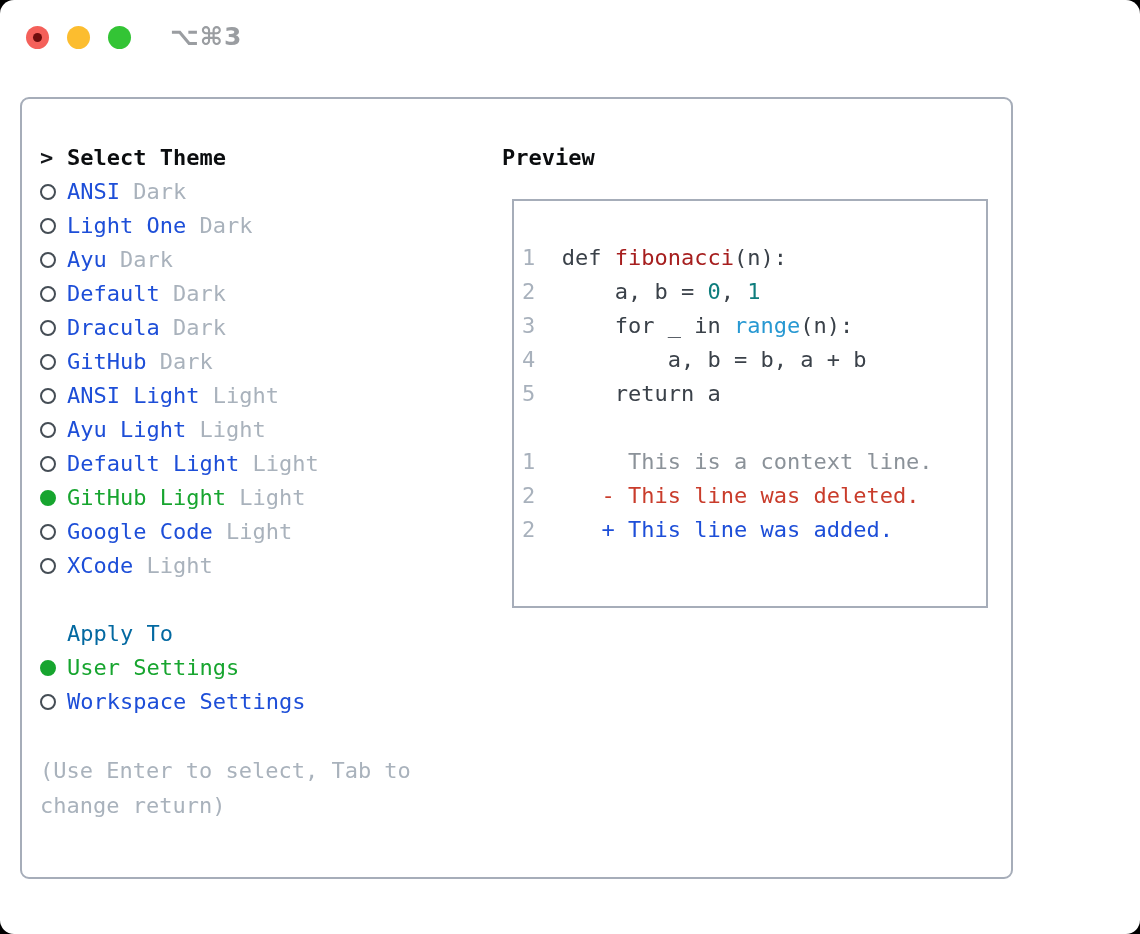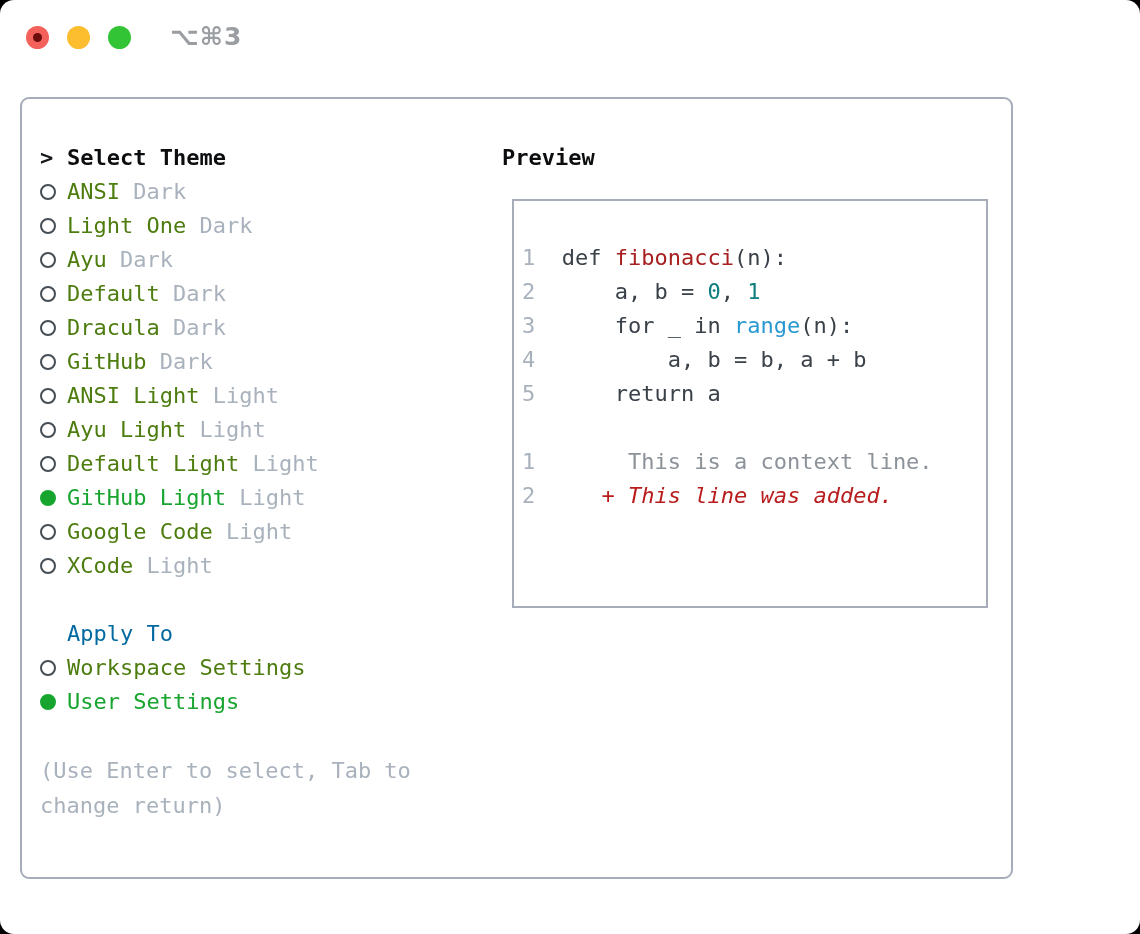--- a/index.html
+++ b/index.html
@@ -25,21 +25,21 @@
     border:2px solid #a6adb9;border-radius:9px;background:#fff;box-sizing:border-box;
   }
   .panel, .panel *{font-size:22px;line-height:34px;}
   .col-left{position:absolute;left:18px;top:42px;width:440px;}
   .col-right{position:absolute;left:480px;top:42px;width:486px;}
   .row{display:flex;align-items:center;height:34px;white-space:pre;}
   .iconcol{flex:0 0 27px;display:flex;align-items:center;}
   .prompt{color:#14171a;font-weight:700;}
   .hdr{color:#0b0d0f;font-weight:700;}
   .subhdr{color:#0369a1;}
-  .tname{color:#4d7c0f;}
+  .tname{color:#1d4ed8;}
   .tsuffix{color:#a9b2bc;margin-left:1ch;}
   .radio{width:12px;height:12px;border:2px solid #454d55;border-radius:50%;box-sizing:content-box;}
   .radio.on{background:#17a52f;border-color:#17a52f;}
   .theme-row.selected .tname{color:#17a52f;}
   .apply-row.selected .tname{color:#17a52f;}
   .spacer{height:34px;}
   .help{color:#a9b2bc;max-width:420px;white-space:normal;line-height:35px;}
   
   .preview-hdr{height:34px;display:flex;align-items:center;}
   .preview-box{
@@ -48,21 +48,21 @@
     padding:40px 0 0 8px;overflow:hidden;
   }
   .cline{white-space:pre;height:34px;}
   .ln{color:#a8b1bc;}
   .t{color:#3a4149;}
   .fn{color:#a61e1e;}
   .num{color:#0e7d7d;}
   .call{color:#2798d2;text-align:right;}
   .ctx{color:#8b9299;}
   .del{color:#c93c2b;}
-  .add{color:#b91c1c;font-style:italic;}
+  .add{color:#1d4ed8;}
 </style>
 </head>
 <body>
 
 <div class="window">
 
   <div class="titlebar">
     <div class="tl red">
       <div class="dot"></div>
     </div>
@@ -95,39 +95,40 @@
         </div>
 
       <div class="spacer"></div>
 
       <div class="row">
         <span class="iconcol"></span>
         <span class="subhdr">Apply To</span>
       </div>
 
       <div>
+          <div class="row apply-row selected"><span class="iconcol"><span class="radio on"></span></span><span class="tname">User Settings</span></div>
           <div class="row apply-row"><span class="iconcol"><span class="radio"></span></span><span class="tname">Workspace Settings</span></div>
-          <div class="row apply-row selected"><span class="iconcol"><span class="radio on"></span></span><span class="tname">User Settings</span></div>
         </div>
 
       <div class="spacer"></div>
 
       <div class="help">(Use Enter to select, Tab to change return)</div>
     </div>
 
     <div class="col-right">
       <div class="preview-hdr">
         <span class="hdr">Preview</span>
       </div>
       <div class="preview-box">
           <div class="cline"><span class="ln">1  </span><span class="t">def </span><span class="fn">fibonacci</span><span class="t">(n):</span></div>
           <div class="cline"><span class="ln">2  </span><span class="t">    a, b = </span><span class="num">0</span><span class="t">, </span><span class="num">1</span></div>
           <div class="cline"><span class="ln">3  </span><span class="t">    for _ in </span><span class="call">range</span><span class="t">(n):</span></div>
           <div class="cline"><span class="ln">4  </span><span class="t">        a, b = b, a + b</span></div>
           <div class="cline"><span class="ln">5  </span><span class="t">    return a</span></div>
           <div class="cline"><span class="ln"></span></div>
           <div class="cline"><span class="ln">1  </span><span class="ctx">     This is a context line.</span></div>
+          <div class="cline"><span class="ln">2  </span><span class="t">   </span><span class="del">- This line was deleted.</span></div>
           <div class="cline"><span class="ln">2  </span><span class="t">   </span><span class="add">+ This line was added.</span></div>
         </div>
     </div>
 
   </div>
 </div>
 
 </body></html>

